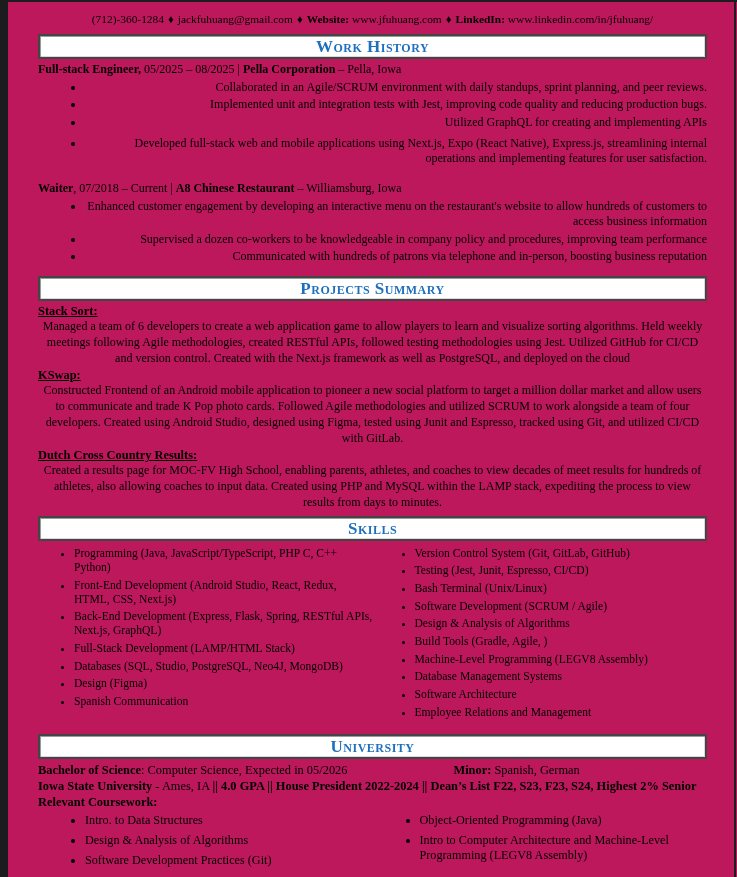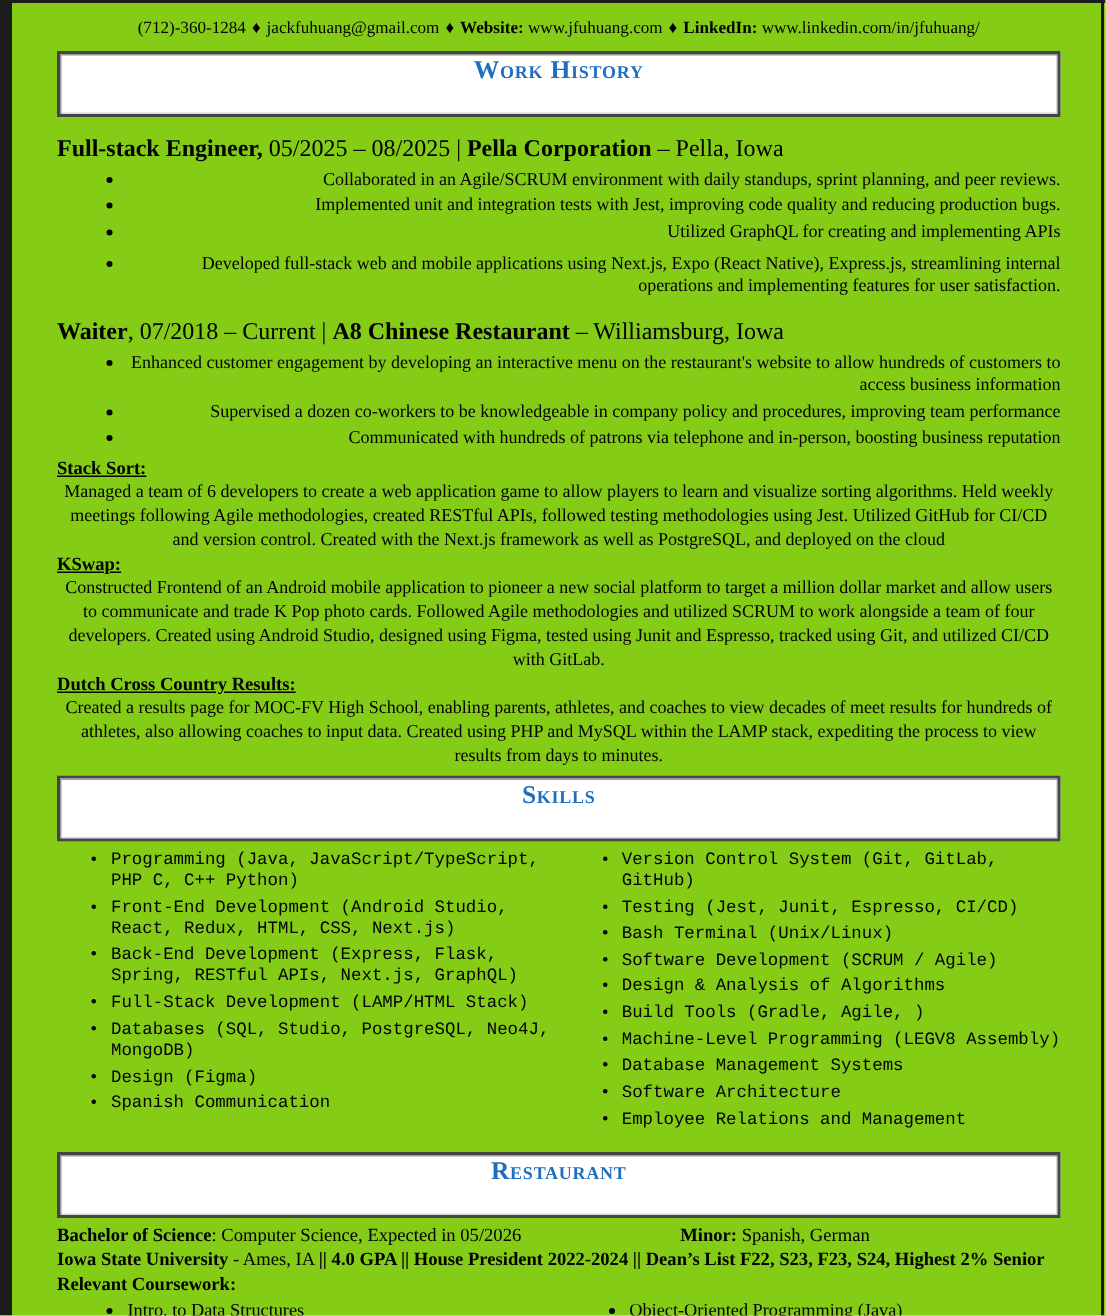--- a/index.html
+++ b/index.html
@@ -7,49 +7,49 @@
   body {
     width:737px; height:877px; position:relative; overflow:hidden;
     background:#ffffff; color:#000;
     font-family:"Liberation Serif","DejaVu Serif",serif;
   }
   .edge-left  { position:absolute; left:0; top:0; width:8px; height:877px; background:#1c1c1e; z-index:5; }
   .edge-top   { position:absolute; left:0; top:0; width:737px; height:2px; background:#1c1c1e; z-index:5; }
   .edge-right { position:absolute; right:1px; top:0; width:2px; height:877px; background:#1c1c1e; z-index:5; }
 
   .page { position:absolute; left:8px; top:2px; width:729px; height:875px;
-          padding:11px 30px 0 30px; background:#84cc16; }
+          padding:11px 30px 0 30px; background:#be185d; }
 
   .contact { text-align:center; font-size:11.4px; margin-bottom:9px; white-space:nowrap; }
   .contact .b { font-weight:bold; }
   .sep { padding:0 4px; }
 
   .section-box {
     border:2px solid #454545; background:#fff;
-    text-align:center; padding:1px 0 19px 0; margin:5px 0 3px 0;
+    text-align:center; padding:1px 0 0 0; margin:5px 0 3px 0;
     box-shadow:1px 1px 0 #9a9a9a inset, -1px -1px 0 #d8d8d8 inset;
   }
   .section-title {
     font-variant:small-caps; font-weight:bold; color:#1e6fbe;
     font-size:17px; letter-spacing:0.5px;
   }
 
-  .job-header { font-size:16px; margin-top:13px; }
+  .job-header { font-size:12px; margin-top:3px; }
   .b { font-weight:bold; }
   ul.bullets { margin:3px 0 6px 0; padding-left:47px; font-size:12px; line-height:1.28; }
   ul.bullets li { margin-bottom:2px;text-align:right; }
   ul.bullets li.gap-top { margin-top:6px; }
   .job2 { margin-top:14px; }
 
   .proj-name { font-size:12.4px; font-weight:bold; text-decoration:underline; margin-top:1px; }
   .proj-desc { font-size:12px; line-height:1.33; margin:0 0 1px 0; text-align:center; }
 
   .cols { display:flex; }
   .col { width:50%; }
-  ul.skill-list { margin:3px 0 4px 0; padding-left:36px; font-size:11.6px; line-height:1.22;font-family:Liberation Mono, monospace; }
+  ul.skill-list { margin:3px 0 4px 0; padding-left:36px; font-size:11.6px; line-height:1.22; }
   ul.skill-list li { margin-bottom:3.5px; }
   .col-right ul.skill-list { padding-left:42px; }
 
   .edu-line { font-size:12.4px; line-height:1.32; }
   .minor-part { margin-left:58px;padding-left:48px; }
   ul.course-list { margin:2px 0 0 0; padding-left:47px; font-size:12.2px; line-height:1.25; }
   ul.course-list li { margin-bottom:5px; }
 
   .skills-section { }
   .edu-section { margin-top:10px; }
@@ -87,20 +87,23 @@
     <div class="job-header">
       <span class="b">Waiter</span><span>, 07/2018 – Current | </span><span class="b">A8 Chinese Restaurant</span><span> – Williamsburg, Iowa</span>
     </div>
     <ul class="bullets">
       <li>Enhanced customer engagement by developing an interactive menu on the restaurant's website to allow hundreds of customers to access business information</li>
       <li>Supervised a dozen co-workers to be knowledgeable in company policy and procedures, improving team performance</li>
       <li>Communicated with hundreds of patrons via telephone and in-person, boosting business reputation</li>
     </ul>
   </div>
 
+  <div class="section-box" style="margin-top:12px;">
+    <span class="section-title">Projects Summary</span>
+  </div>
 
   <div>
     <div class="proj-name">Stack Sort:</div>
     <p class="proj-desc">Managed a team of 6 developers to create a web application game to allow players to learn and visualize sorting algorithms. Held weekly meetings following Agile methodologies, created RESTful APIs, followed testing methodologies using Jest. Utilized GitHub for CI/CD and version control. Created with the Next.js framework as well as PostgreSQL, and deployed on the cloud</p>
   </div>
   <div>
     <div class="proj-name">KSwap:</div>
     <p class="proj-desc">Constructed Frontend of an Android mobile application to pioneer a new social platform to target a million dollar market and allow users to communicate and trade K Pop photo cards. Followed Agile methodologies and utilized SCRUM to work alongside a team of four developers. Created using Android Studio, designed using Figma, tested using Junit and Espresso, tracked using Git, and utilized CI/CD with GitLab.</p>
   </div>
   <div>
@@ -136,21 +139,21 @@
           <li>Database Management Systems</li>
           <li>Software Architecture</li>
           <li>Employee Relations and Management</li>
         </ul>
       </div>
     </div>
   </div>
 
   <div class="edu-section">
     <div class="section-box">
-      <span class="section-title">Restaurant</span>
+      <span class="section-title">University</span>
     </div>
     <div class="edu-line">
       <span class="b">Bachelor of Science</span><span>: Computer Science, Expected in 05/2026</span><span class="b minor-part">Minor:</span><span> Spanish, German</span>
     </div>
     <div class="edu-line">
       <span class="b">Iowa State University</span><span> - Ames, IA </span><span class="b">|| 4.0 GPA || House President 2022-2024 || Dean’s List F22, S23, F23, S24, Highest 2% Senior</span>
     </div>
     <div class="edu-line">
       <span class="b">Relevant Coursework:</span>
     </div>

